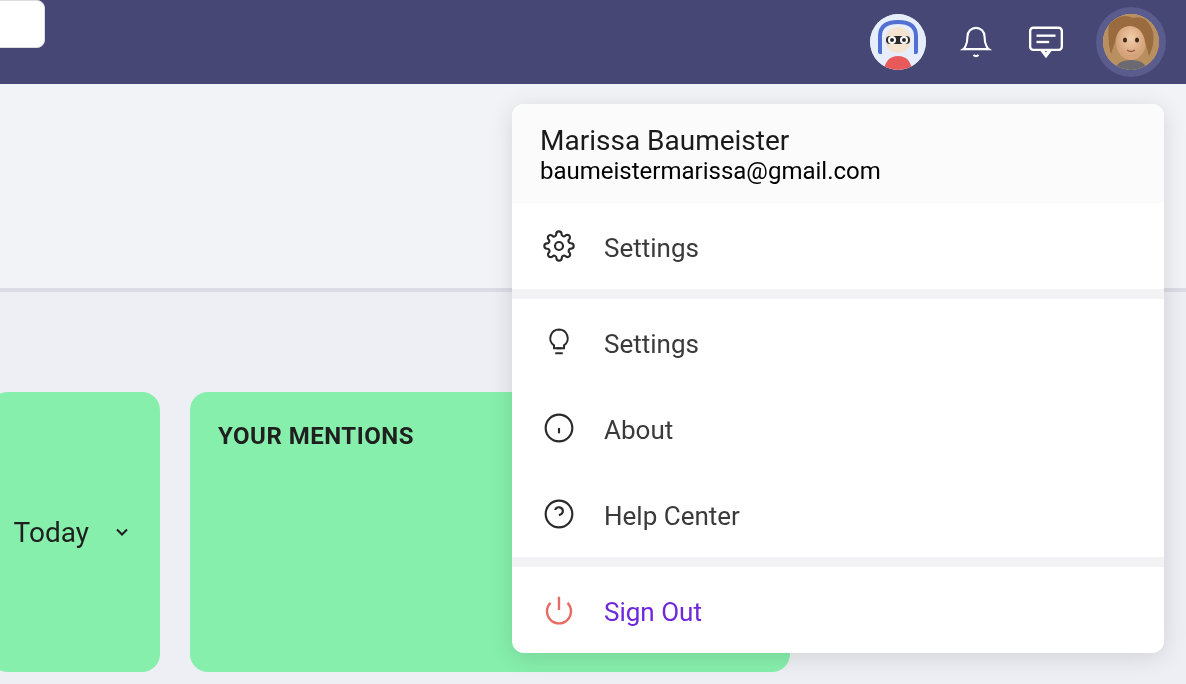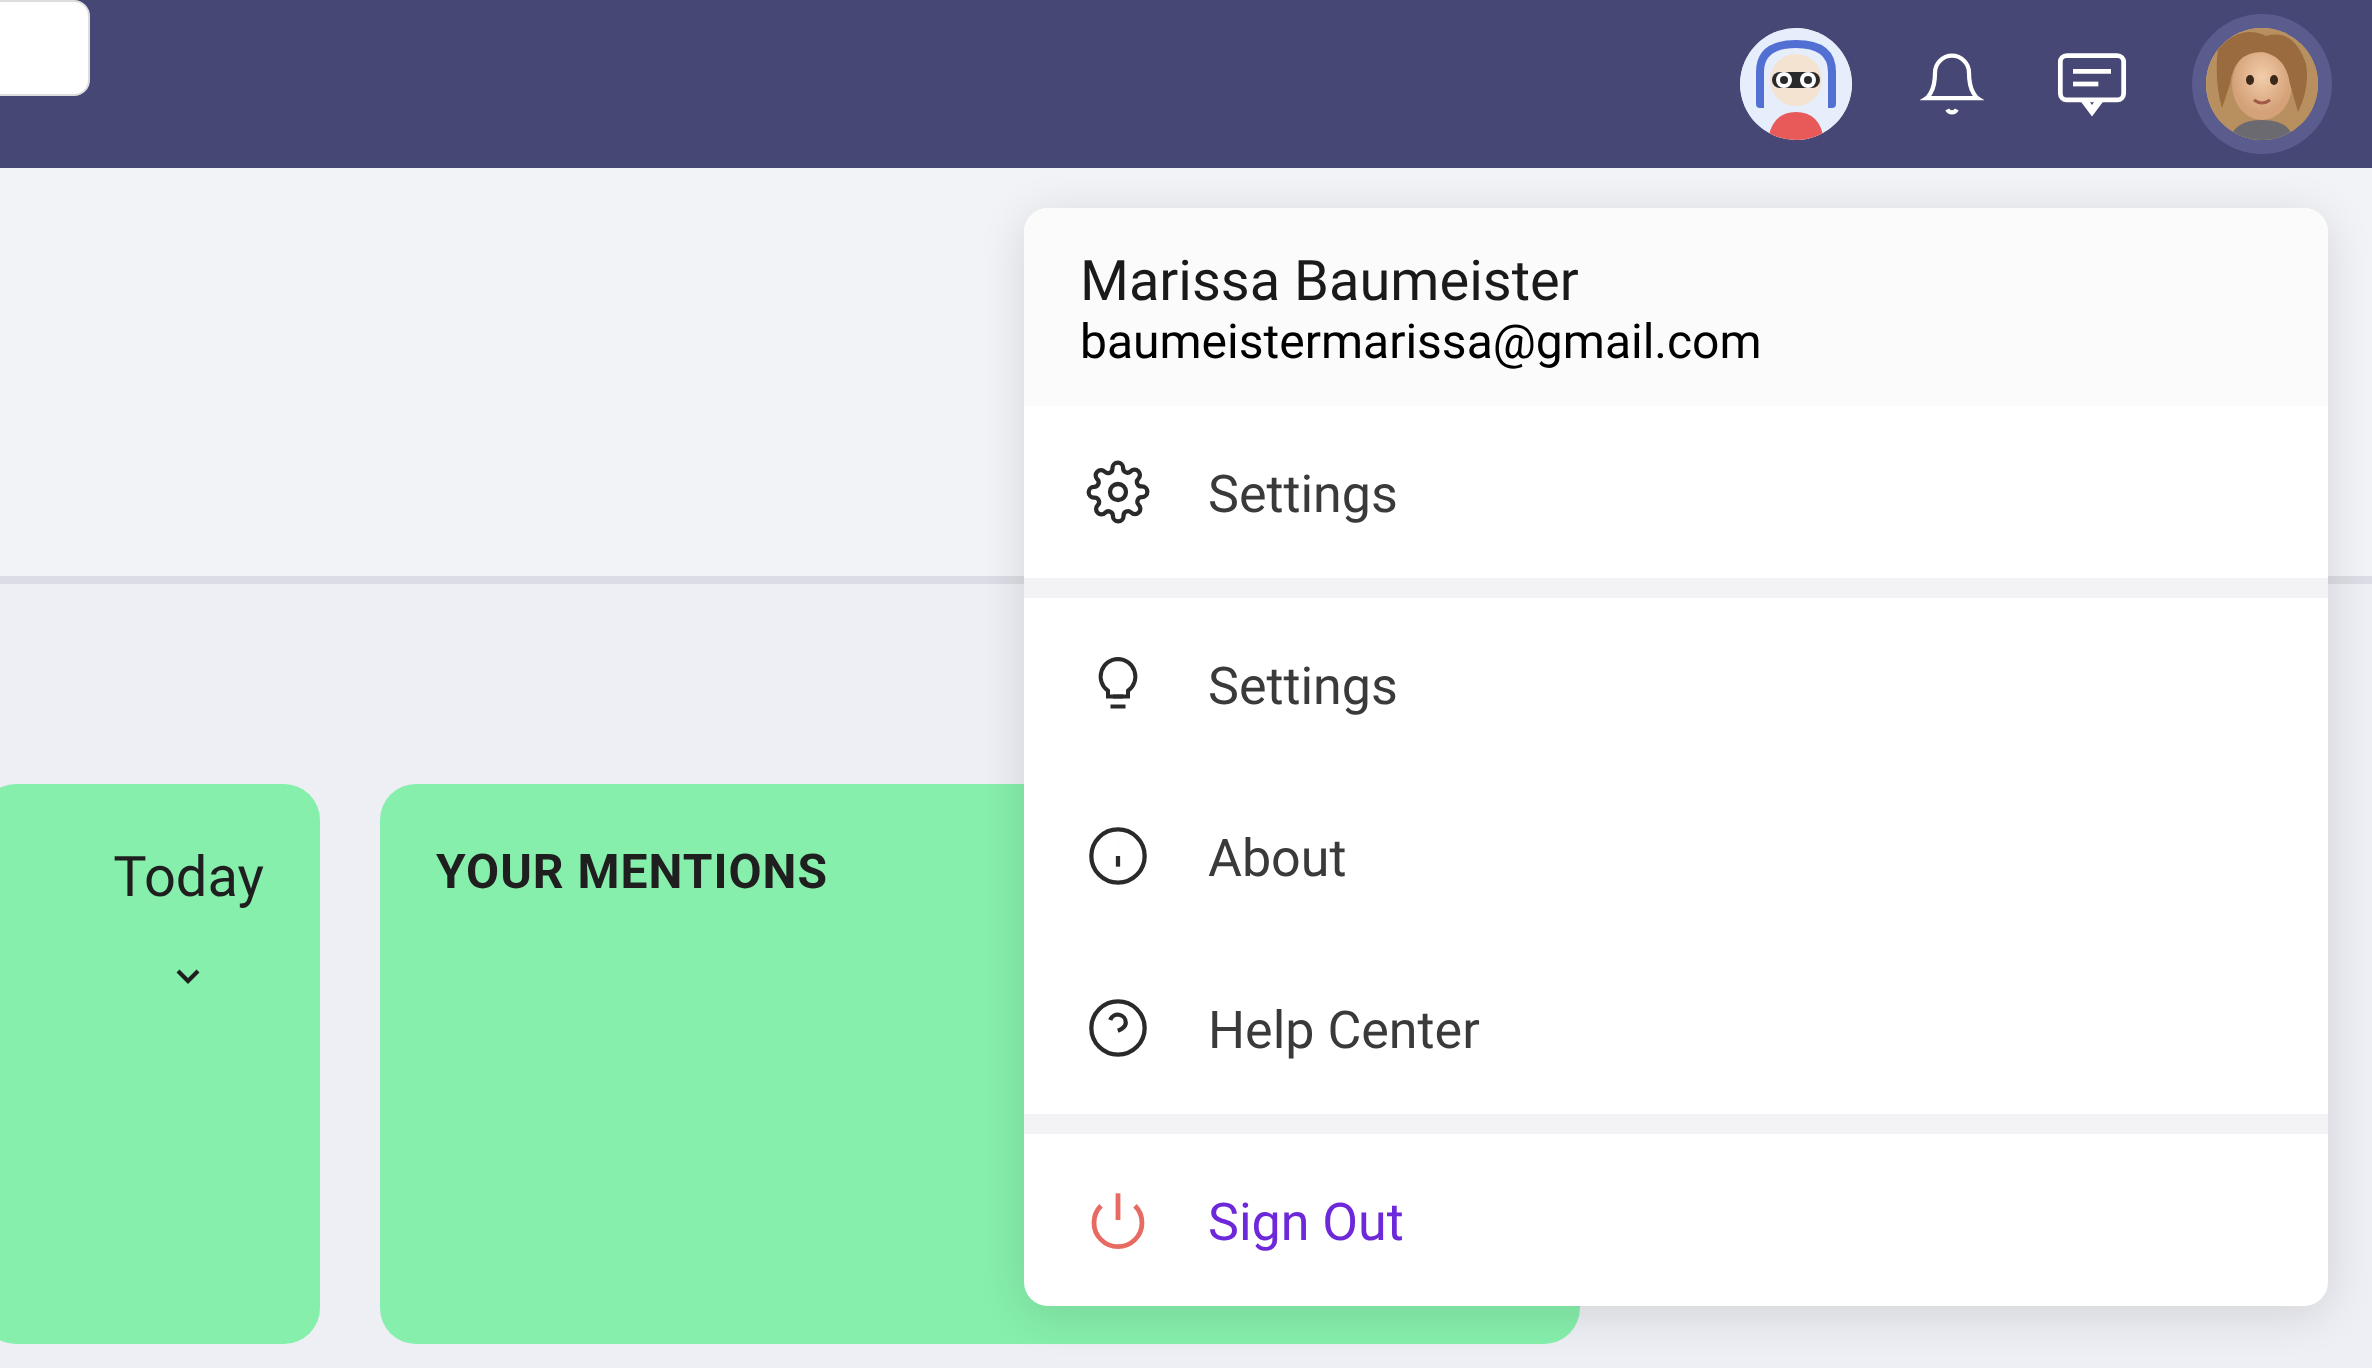--- a/index.html
+++ b/index.html
@@ -119,21 +119,20 @@
       justify-content: flex-end;
     }
 
     .today-label {
       font-size: 28px;
       color: #1f1f1f;
       font-weight: 400;
       display: flex;
       align-items: center;
       gap: 23px;
-      flex-direction: column;
     }
 
     .card-mentions {
       width: 600px;
       height: 280px;
     }
 
     .mentions-title {
       font-size: 24px;
       font-weight: 700;

